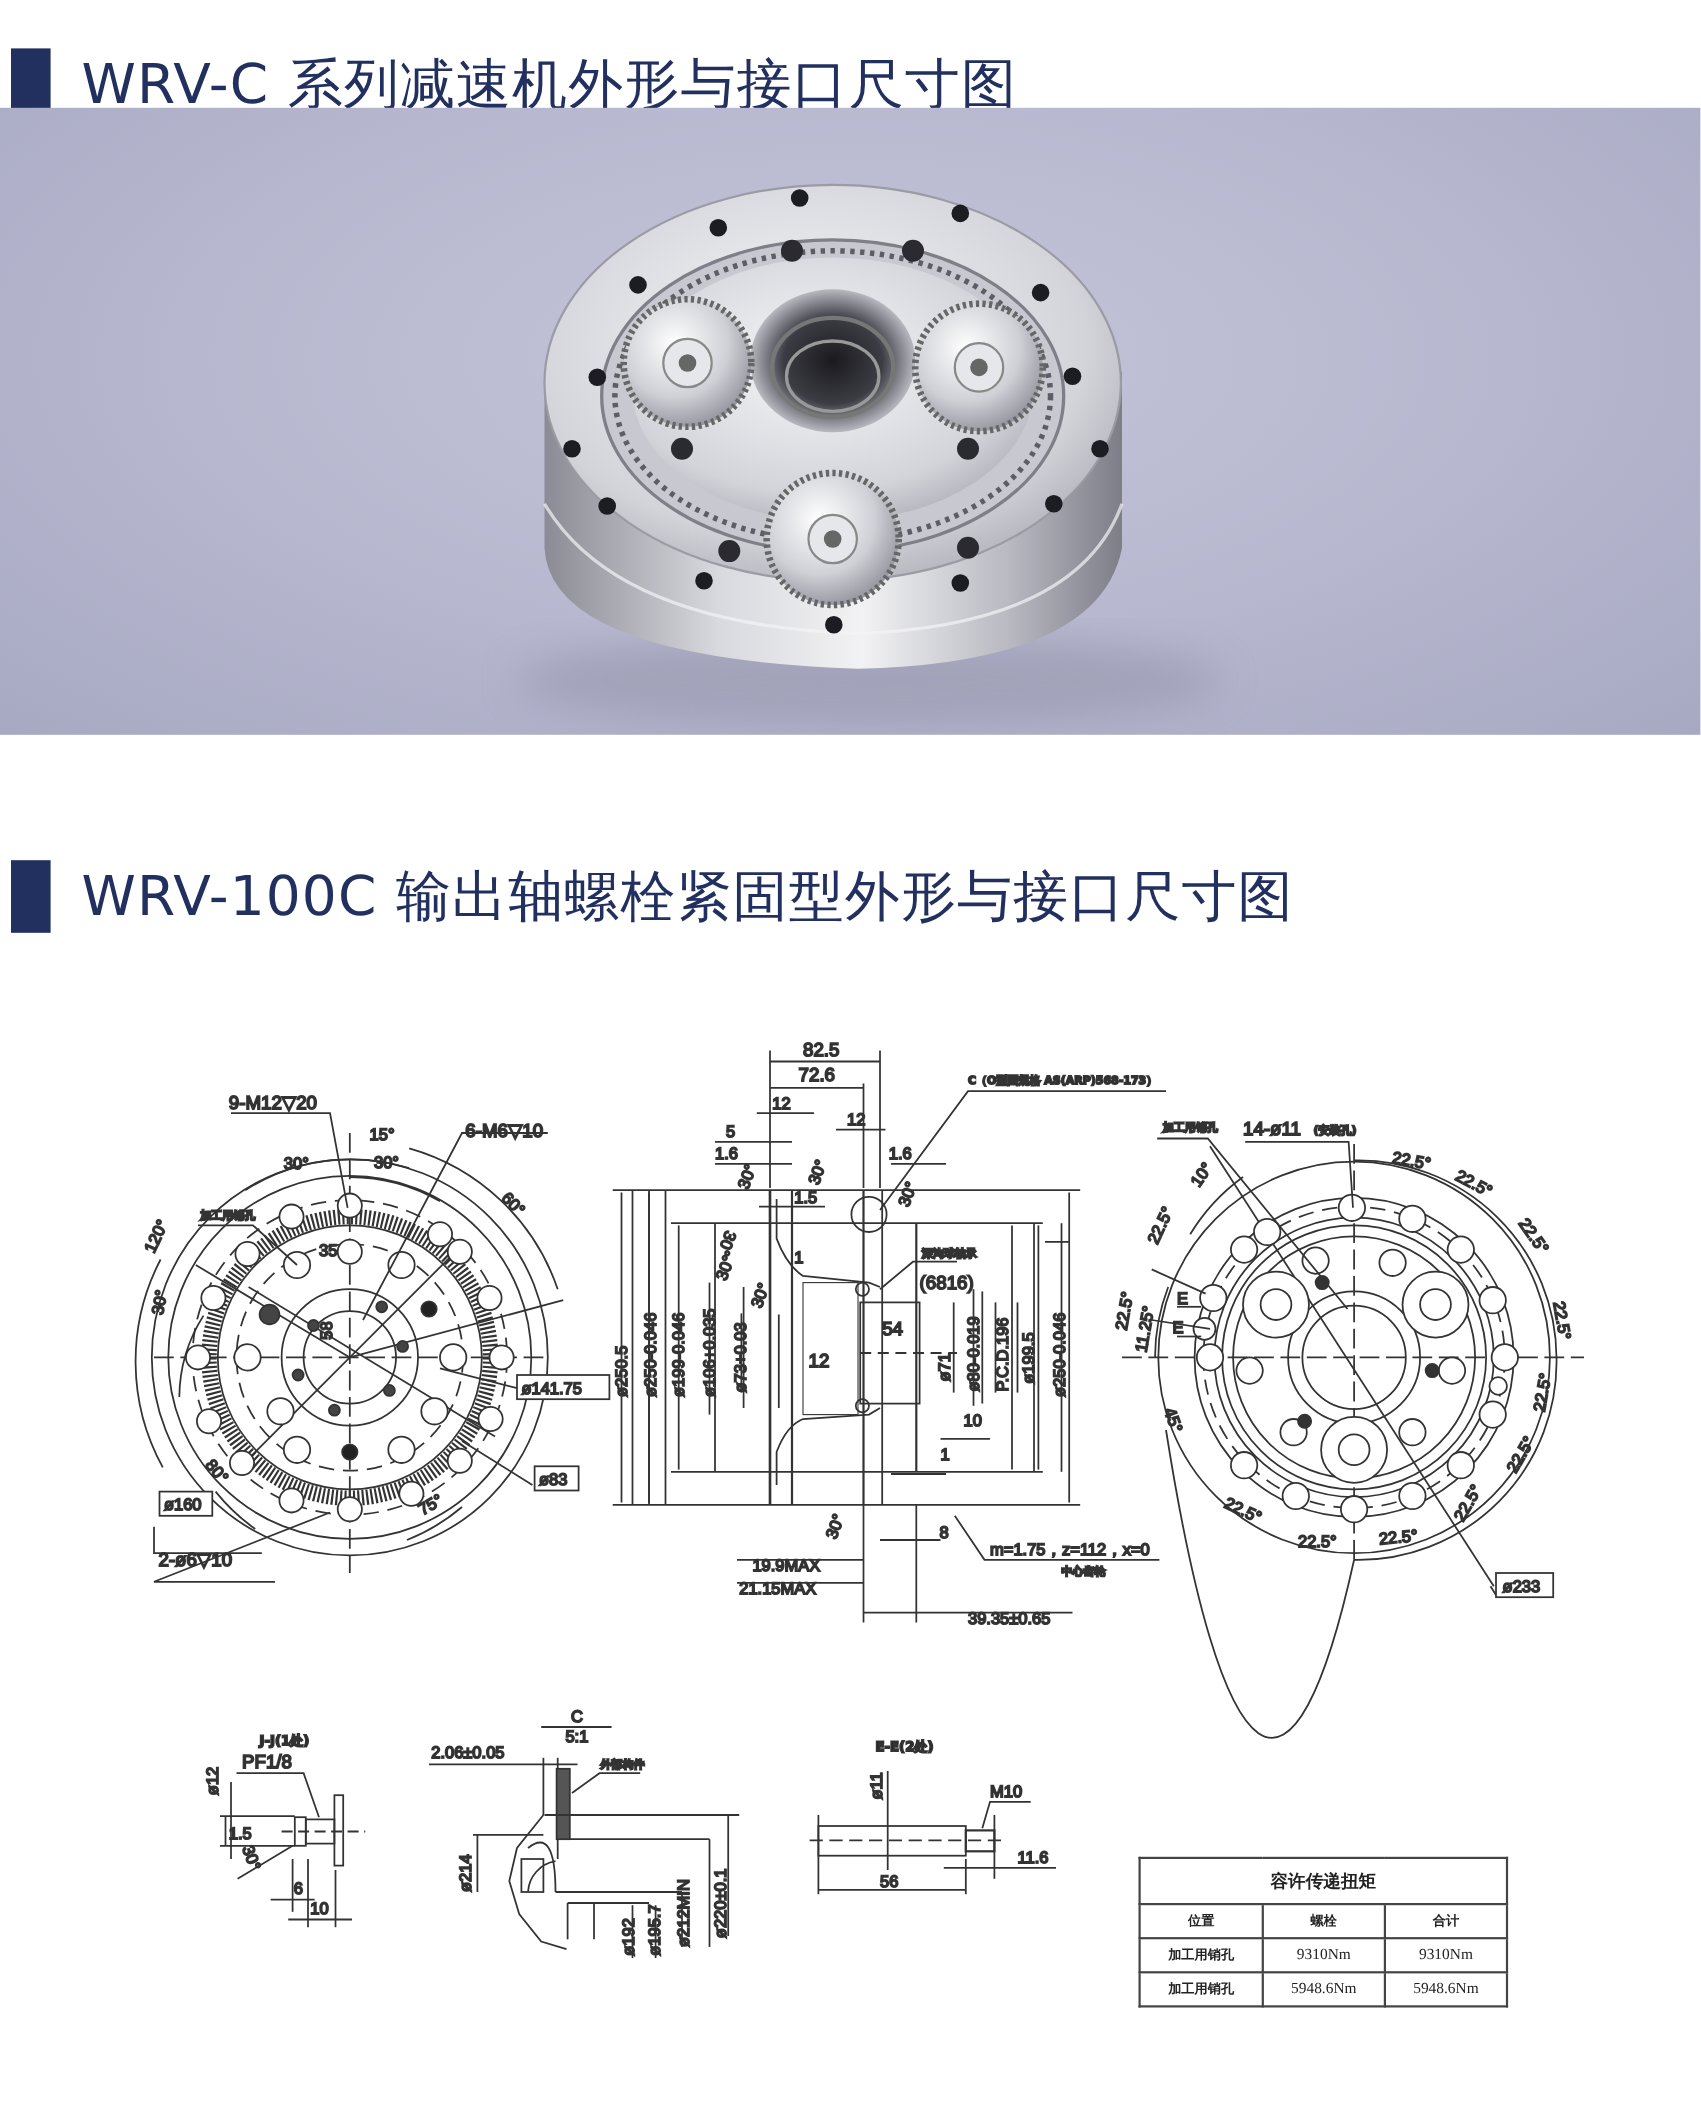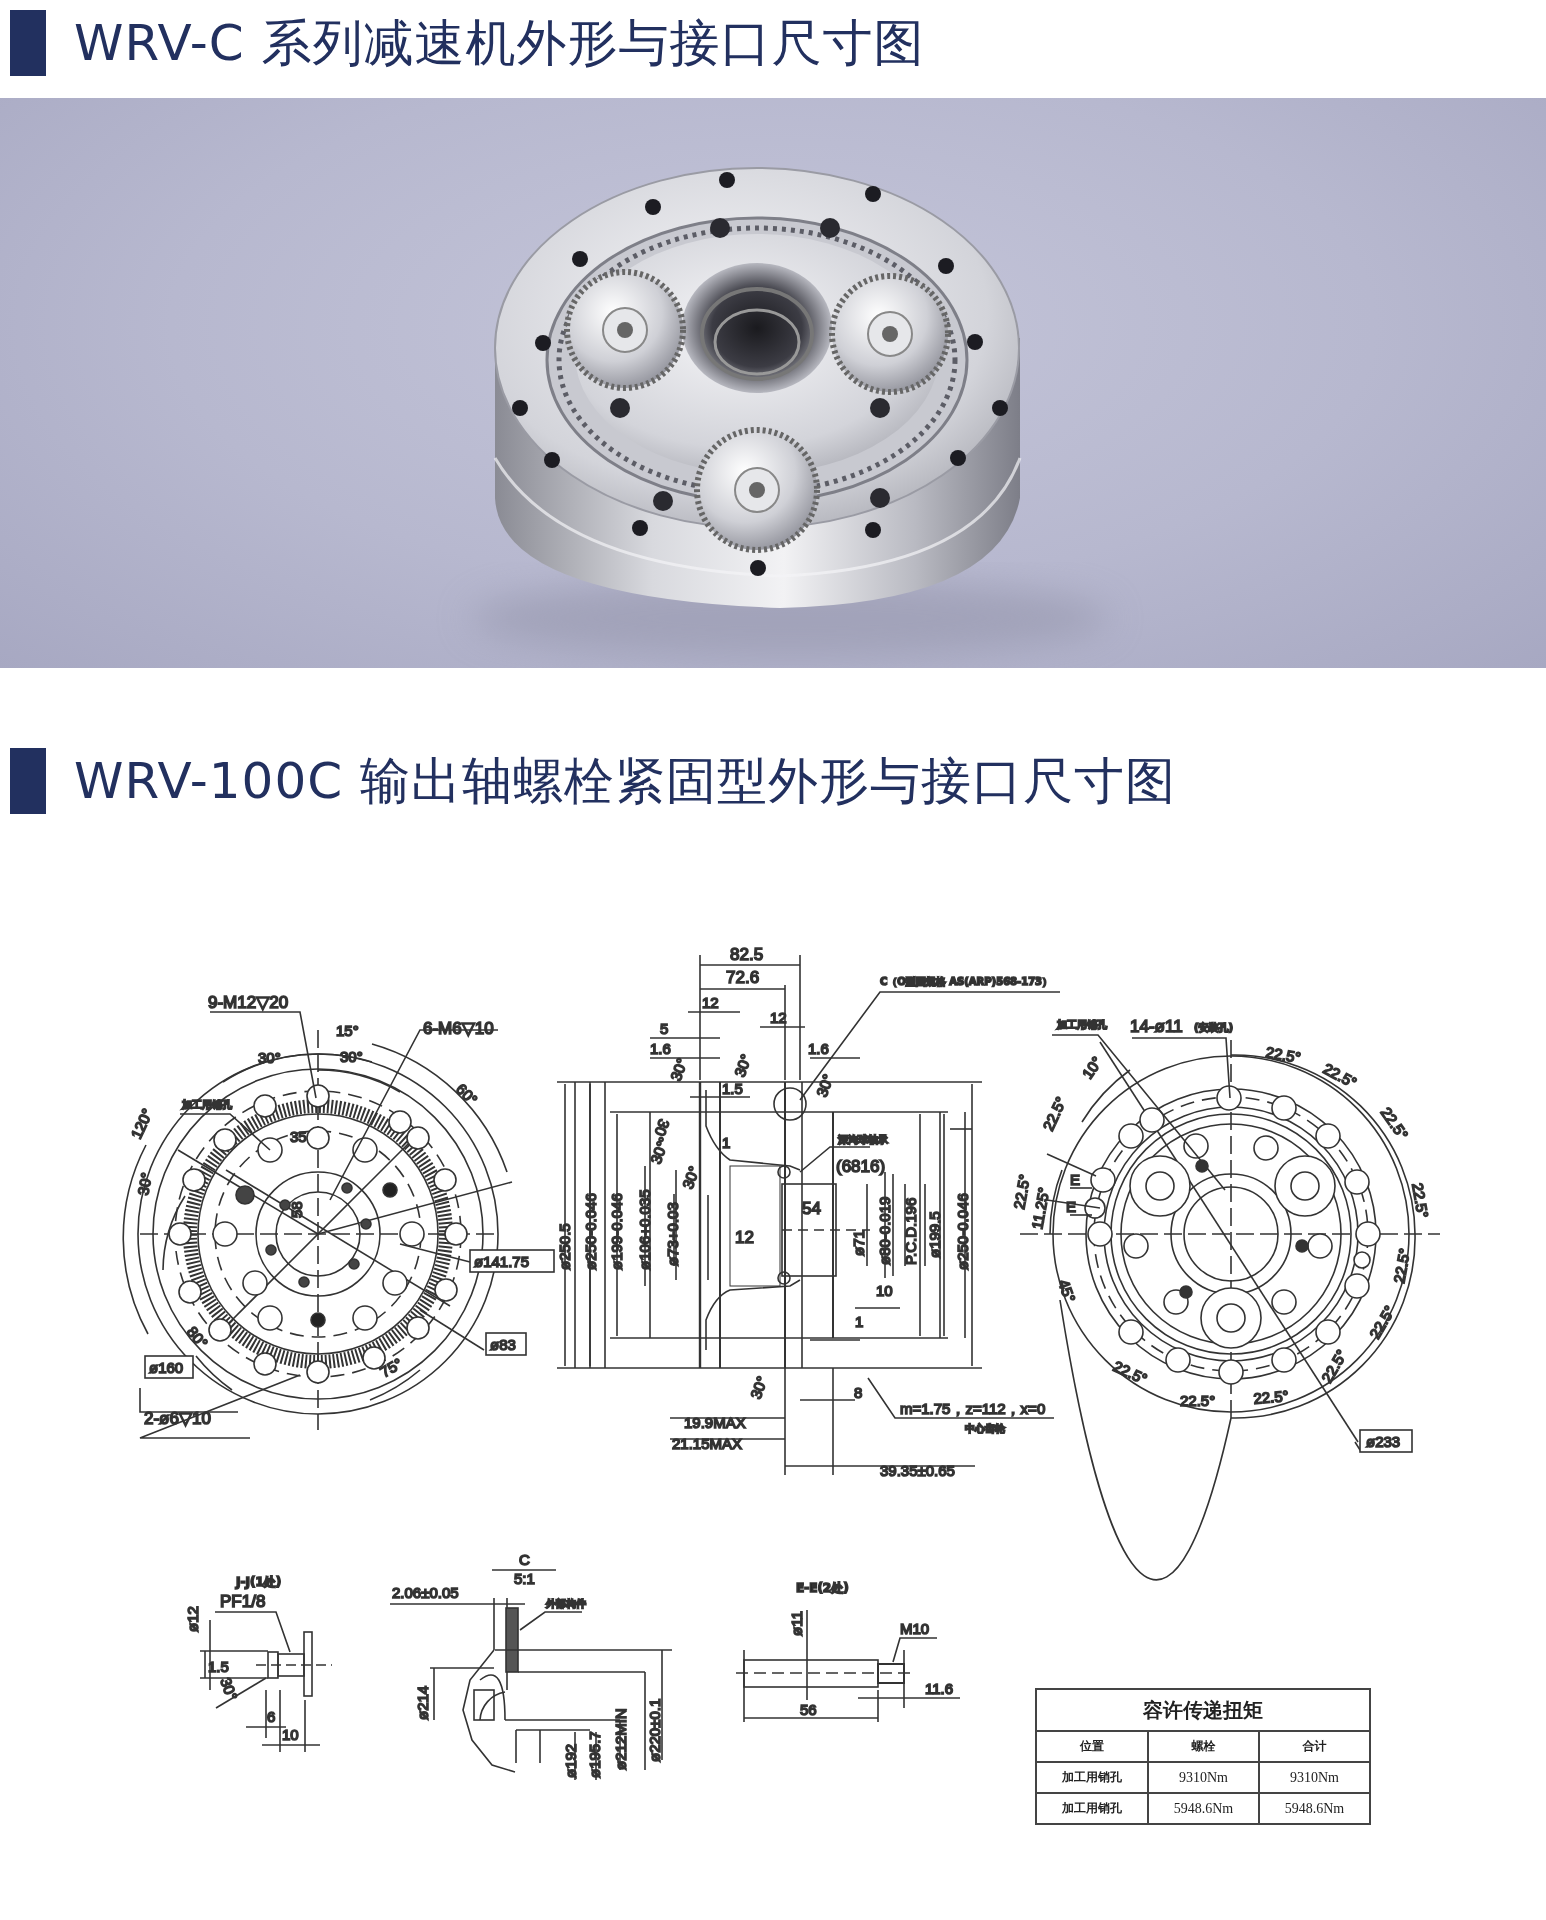--- a/index.html
+++ b/index.html
@@ -1,34 +1,34 @@
 <!DOCTYPE html>
 <html><head>
 <meta charset="utf-8">
 <style>
   html,body{margin:0;padding:0;background:#ffffff;}
   body{width:1546px;height:1920px;position:relative;overflow:hidden;font-family:"DejaVu Sans",sans-serif;}
-  .sec-head{position:absolute;left:0;width:1546px;height:90px;}
+  .sec-head{position:absolute;left:0;width:1546px;height:90px;margin-top:34px;}
   .sec-head .bar{position:absolute;left:10px;width:36px;background:#22305f;}
   .sec-head .title{position:absolute;left:74px;color:#22305f;font-size:50px;letter-spacing:1px;white-space:nowrap;font-family:"DejaVu Sans",sans-serif;}
   #h1{top:0}
   #h1 .bar{top:10px;height:66px}
   #h1 .title{top:10px;line-height:66px}
   #h2{top:728px}
   #h2 .bar{top:20px;height:66px}
   #h2 .title{top:20px;line-height:66px}
   .photo{position:absolute;left:0;top:98px;width:1546px;height:570px;background:radial-gradient(ellipse at 50% 40%,#c4c5d9 0%,#b7b8cf 55%,#a7a8c2 100%);overflow:hidden;}
   .photo svg{position:absolute;left:0;top:0}
   .drawing{position:absolute;left:0;top:0;}
   .dim{font-family:"Liberation Sans",sans-serif;font-size:17px;fill:#222;}
   .dimsm{font-family:"Liberation Sans",sans-serif;font-size:15px;fill:#222;}
   .cn{font-family:"DejaVu Sans",sans-serif;font-size:10px;fill:#222;font-weight:bold;}
   table.torque{position:absolute;left:1035px;top:1688px;width:336px;border-collapse:collapse;font-family:"Liberation Sans",sans-serif;color:#222;}
   table.torque td{border:2px solid #444;text-align:center;height:29px;font-size:14px;padding:0;font-family:Liberation Serif, serif;}
-  table.torque td.cap{height:40px;font-size:20px;font-weight:bold;font-family:Liberation Sans, sans-serif;border-radius:16px;}
+  table.torque td.cap{height:40px;font-size:16px;font-weight:bold;font-family:Liberation Sans, sans-serif;border-radius:16px;}
   table.torque td.lbl{font-weight:bold;font-size:12px;font-family:"DejaVu Sans",sans-serif;border-radius:13px;}
 </style>
 </head>
 <body>
 
 <div class="sec-head" id="h1">
   <div class="bar"></div>
   <div class="title">WRV-C 系列减速机外形与接口尺寸图</div>
 </div>
 

